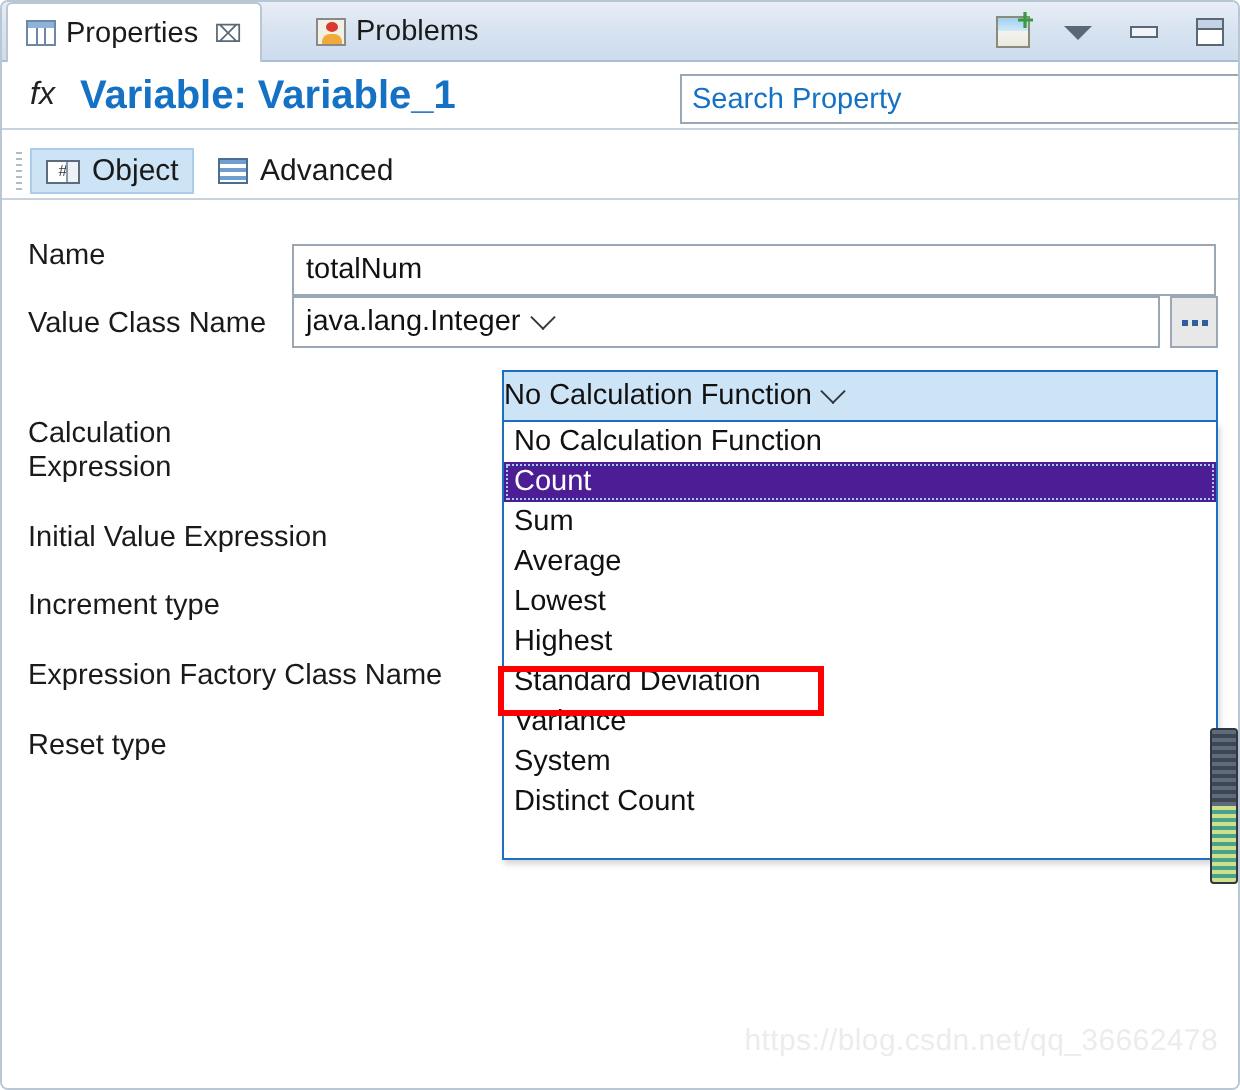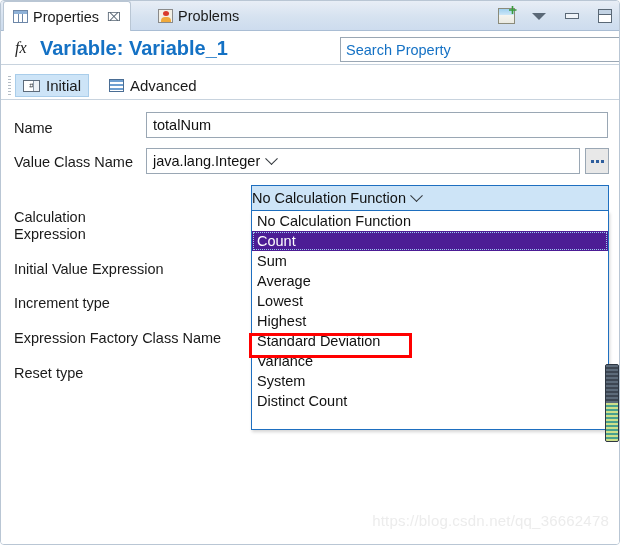--- a/index.html
+++ b/index.html
@@ -176,21 +176,21 @@
     position: absolute;
     left: 0; top: 31px;
     width: 620px; height: 33px;
     background: #ffffff;
     border-bottom: 1px solid #c8d3de;
     box-sizing: border-box;
   }
   #fx-icon {
     position: absolute;
     left: 14px; top: 7px;
-    font-family: Liberation Serif, serif;
+    font-family: Liberation Sans, sans-serif;
     font-style: italic;
     font-size: 16px;
     color: #222222;
   }
   #page-title {
     position: absolute;
     left: 39px; top: 5px;
     font-size: 20px;
     font-weight: bold;
     color: #1471c4;
@@ -333,21 +333,21 @@
     font-size: 11px;
   }
   .chev {
     display: block;
     width: 8px; height: 8px;
     border-right: 1.6px solid #33383d;
     border-bottom: 1.6px solid #33383d;
     transform: rotate(45deg) translate(-2px,-2px);
   }
 
-  #name-field { left: 145px; top: 11px; width: 462px; height: 26px; align-items: center; }
+  #name-field { left: 145px; top: 21px; width: 462px; height: 26px; align-items: center; }
   #valueclass-field { left: 145px; top: 47px; width: 434px; height: 26px; }
 
   #browse-button {
     position: absolute;
     left: 584px; top: 47px;
     width: 24px; height: 26px;
     box-sizing: border-box;
     border: 1px solid #9aa7b4;
     background: #e8e8e8;
     display: flex;
@@ -485,21 +485,21 @@
     <span id="search-dropdown-arrow">
         <i></i>
       </span>
   </div>
 
   <div id="subtab-bar">
     <span id="subtab-grip"></span>
 
     <div class="sub-tab selected" id="subtab-object">
       <span class="ico-object">#</span>
-      <span>Initial</span>
+      <span>Object</span>
     </div>
 
     <div class="sub-tab" id="subtab-advanced">
       <span class="ico-advanced"></span>
       <span>Advanced</span>
     </div>
   </div>
 
   <div id="form-area">
 

